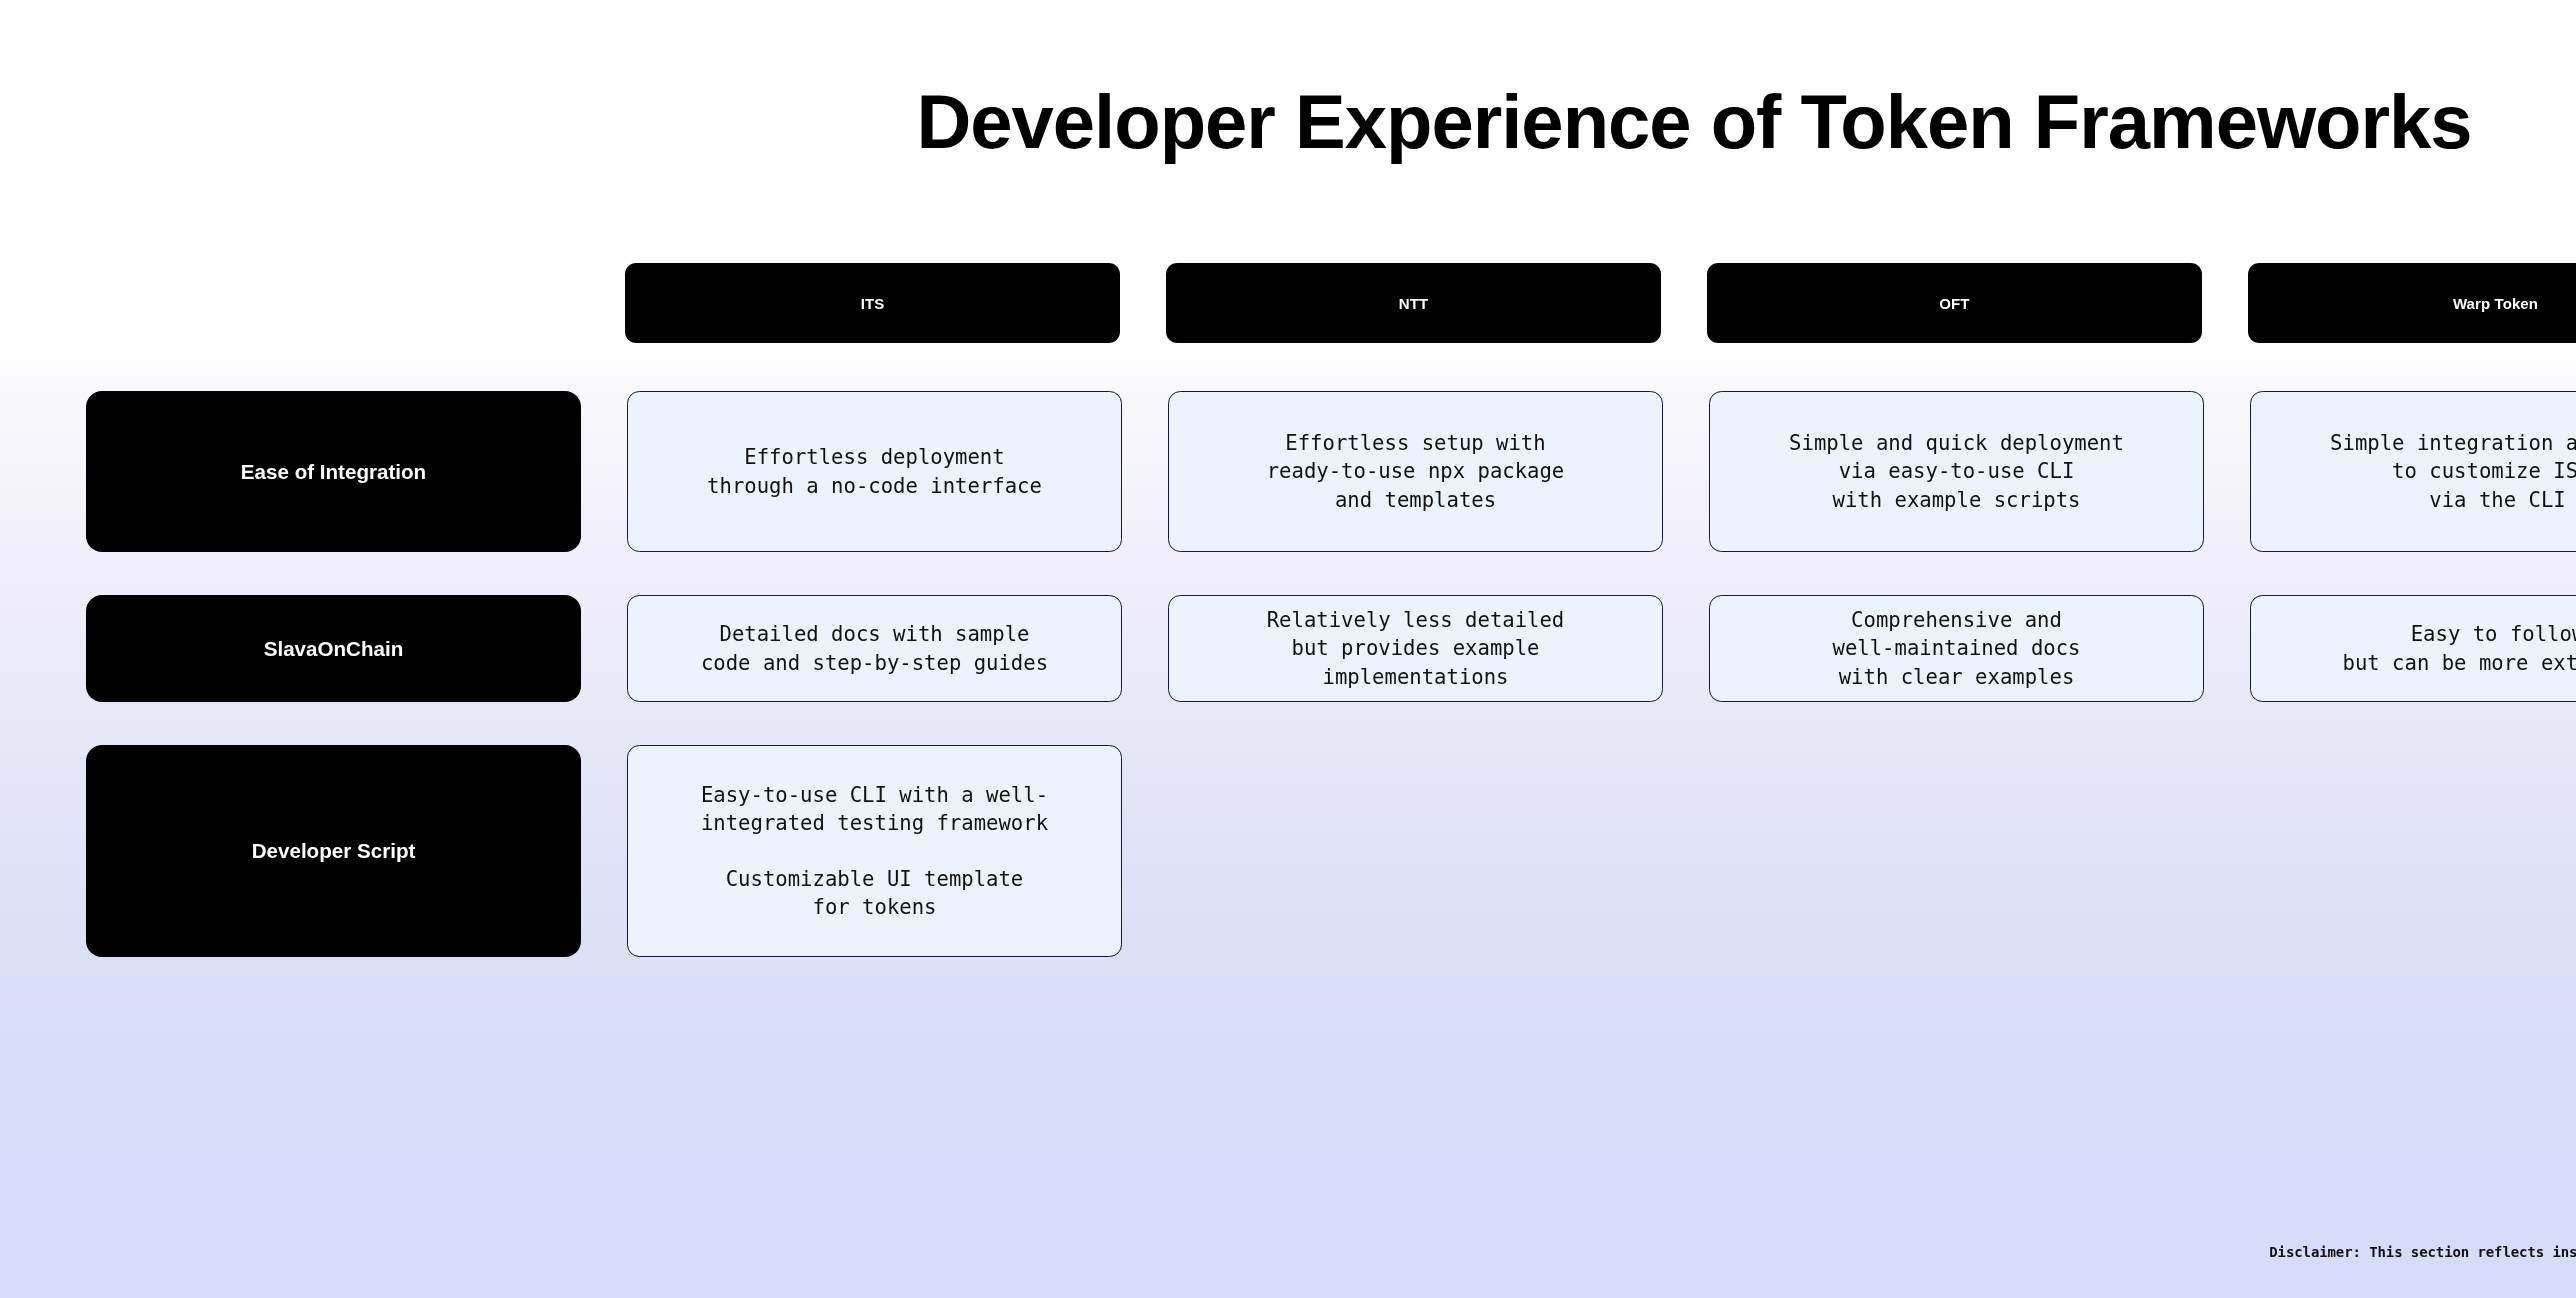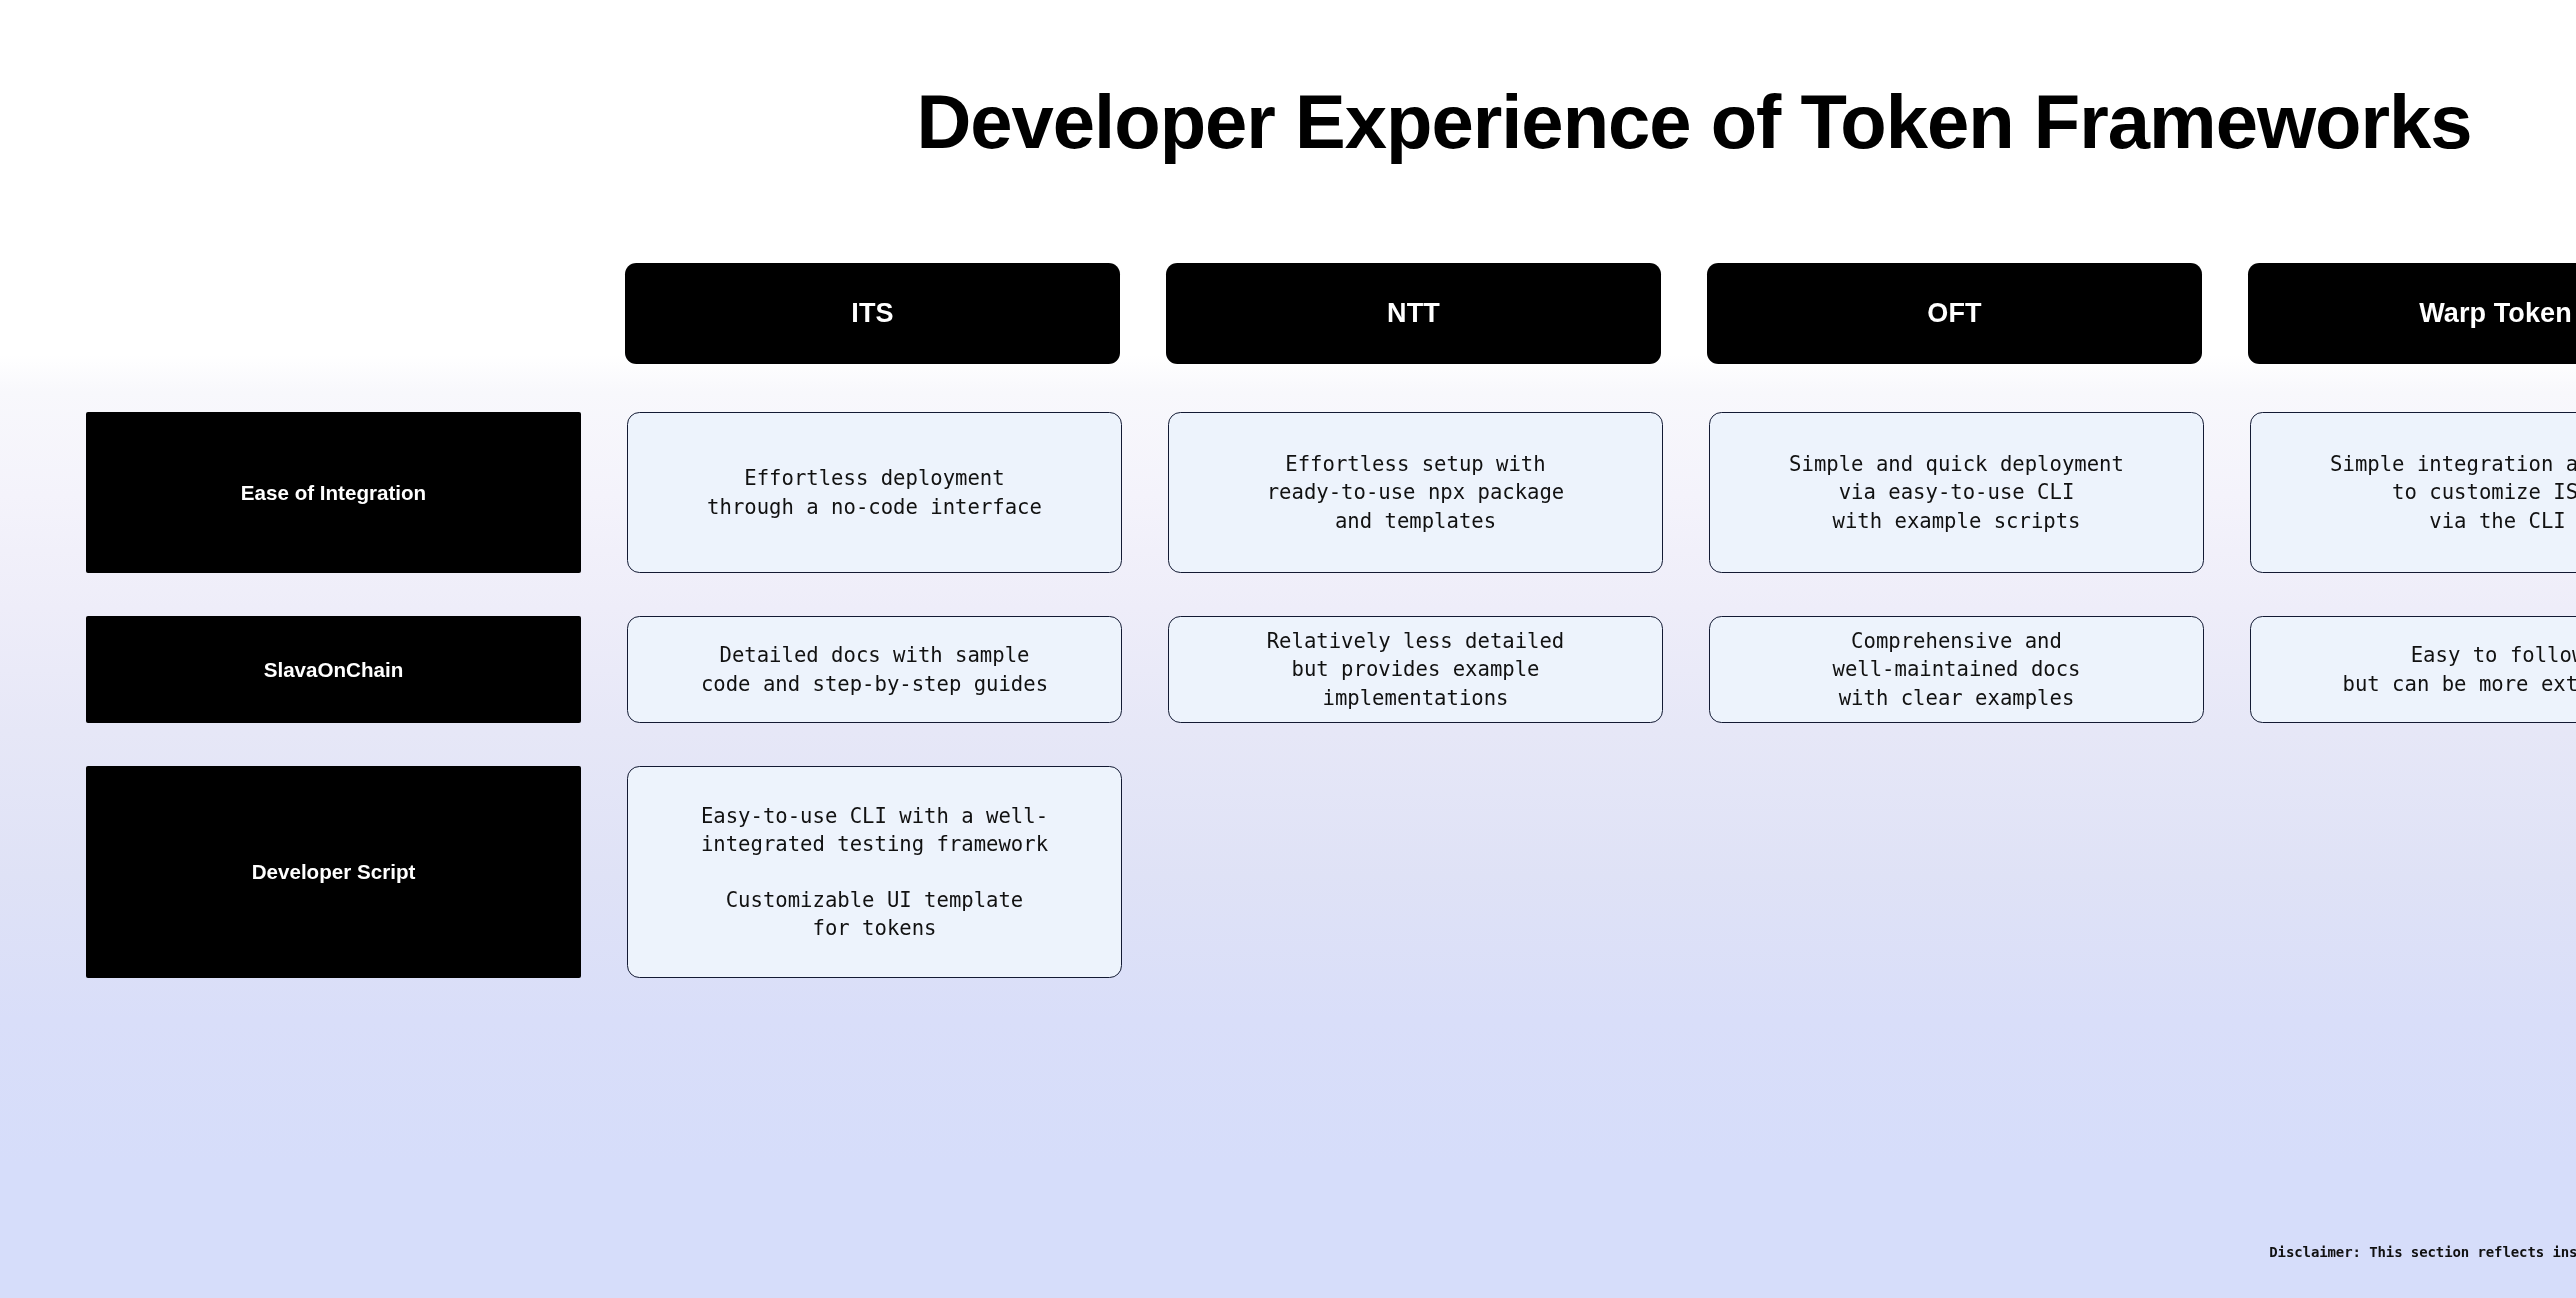--- a/index.html
+++ b/index.html
@@ -43,36 +43,36 @@
   .grid{
     position:absolute;
     left:86px; top:263px;
     width:3222px;
   }
   .col-spacer{width:539px;flex:0 0 539px;}
 
   .hdr-row{display:flex;}
   .hdr-cell{
     flex:0 0 495px;
-    height:101px;
+    height:80px;
     margin-right:46px;
     background:#000000;
     border-radius:11.3px;
     color:#ffffff;
     display:flex;align-items:center;justify-content:center;
-    font-size:27px;font-weight:bold;letter-spacing:0.1px;
+    font-size:15px;font-weight:bold;letter-spacing:0.1px;
   }
   .hdr-cell:last-child{margin-right:0;}
 
   .body-row{display:flex;margin-top:0;}
   .rowlabel{
     flex:0 0 495px;
     margin-right:46px;
     background:#000000;
-    border-radius:2px;
+    border-radius:16px;
     color:#ffffff;
     display:flex;align-items:center;justify-content:center;
     font-size:20.6px;font-weight:bold;
   }
   .cell{
     flex:0 0 495px;
     margin-right:46px;
     background:#edf3fc;
     border:1.5px solid #131a33;
     border-radius:12.4px;

